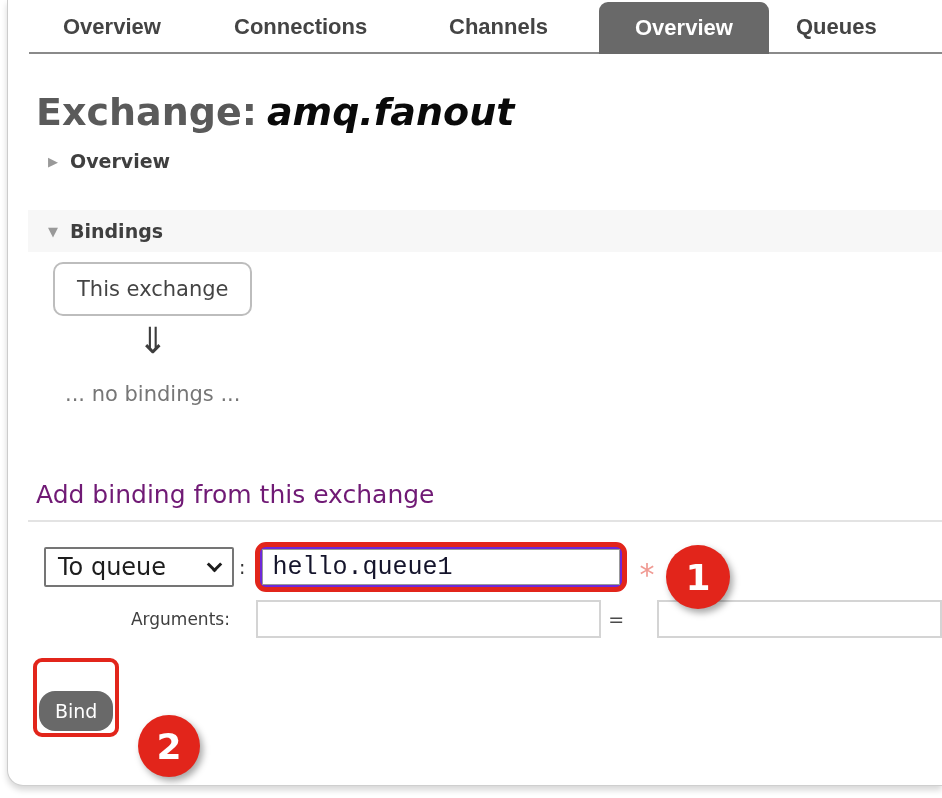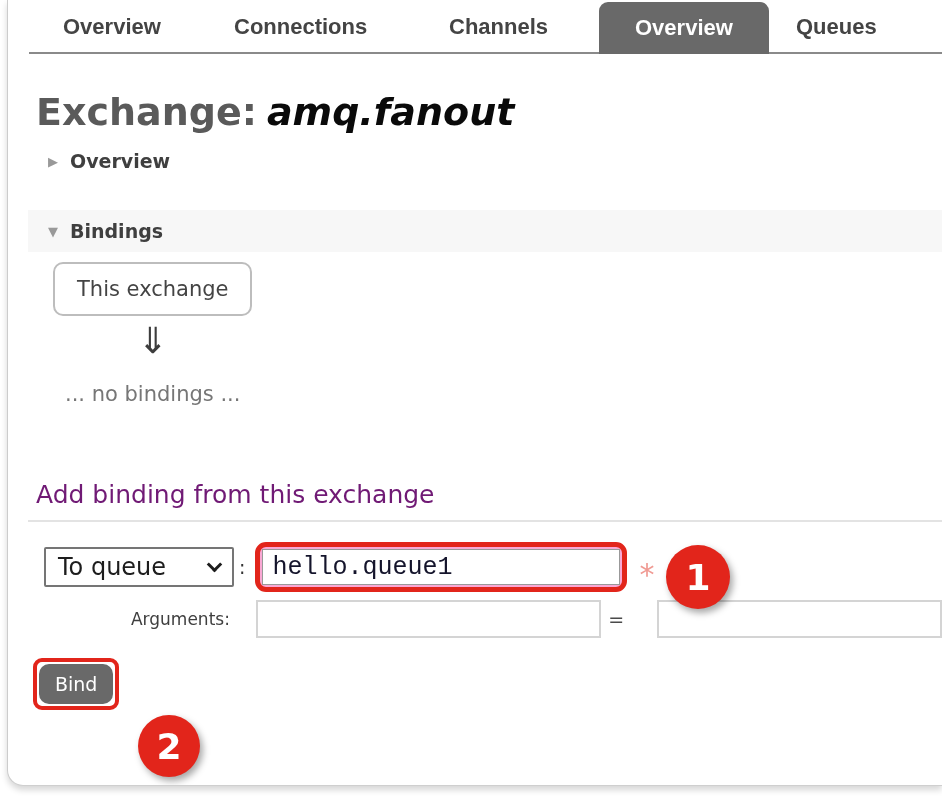--- a/index.html
+++ b/index.html
@@ -85,21 +85,21 @@
   }
   .chevron {
     width:11px; height:11px; margin-top:-6px;
     border-right:3px solid #1d1d1d; border-bottom:3px solid #1d1d1d;
     transform:rotate(45deg);
   }
   .colon { margin-left:5px; font-size:19px; color:#333; }
 
   .highlight-wrap {
     margin-left:10px; border:5px solid #e2251b; border-radius:11px;
-    padding:2px; display:flex; background:#f9a8d4;
+    padding:2px; display:flex; background:#6d28d9;
   }
   .queue-input {
     width:358px; height:36px; border:1px solid #999; background:#fff;
     font-family:"Liberation Mono", monospace; font-size:25px; color:#14142b;
     padding:0 9px; outline:none;
   }
   .req-star { margin-left:12px; font-size:30px; color:#f09a93; transform:translateY(7px); }
 
   .text-input {
     margin-left:26px; width:364px; height:38px;
@@ -108,22 +108,22 @@
   }
   .arg-value { width:300px; }
   .equals { margin:0 7px; font-size:19px; color:#4a4a4a; }
 
   .bind-row { margin-top:20px; }
   .bind-outline {
     display:inline-block; margin-left:-3px; border:4px solid #e2251b;
     border-radius:9px; padding:2px; background:#fff;
   }
   .bind-btn {
-    display:block; background:#696969; color:#fff; border:none; border-radius:10px;
-    padding:9px 16px; font-family:"DejaVu Sans", sans-serif; font-size:19px; cursor:pointer;
+    display:block; background:#696969; color:#fff; border:none; border-radius:16px;
+    padding:9px 16px; font-family:"DejaVu Sans", sans-serif; font-size:19px; cursor:pointer;margin-top:27px;
   }
 
   
   .step-circle {
     position:absolute; border-radius:50%; background:#e2251b; color:#fff;
     display:flex; align-items:center; justify-content:center;
     font-size:36px; font-weight:bold;
     box-shadow:3px 4px 7px rgba(0,0,0,0.35); z-index:5;
   }
   .step-1 { left:658px; top:545px; width:64px; height:64px; }

